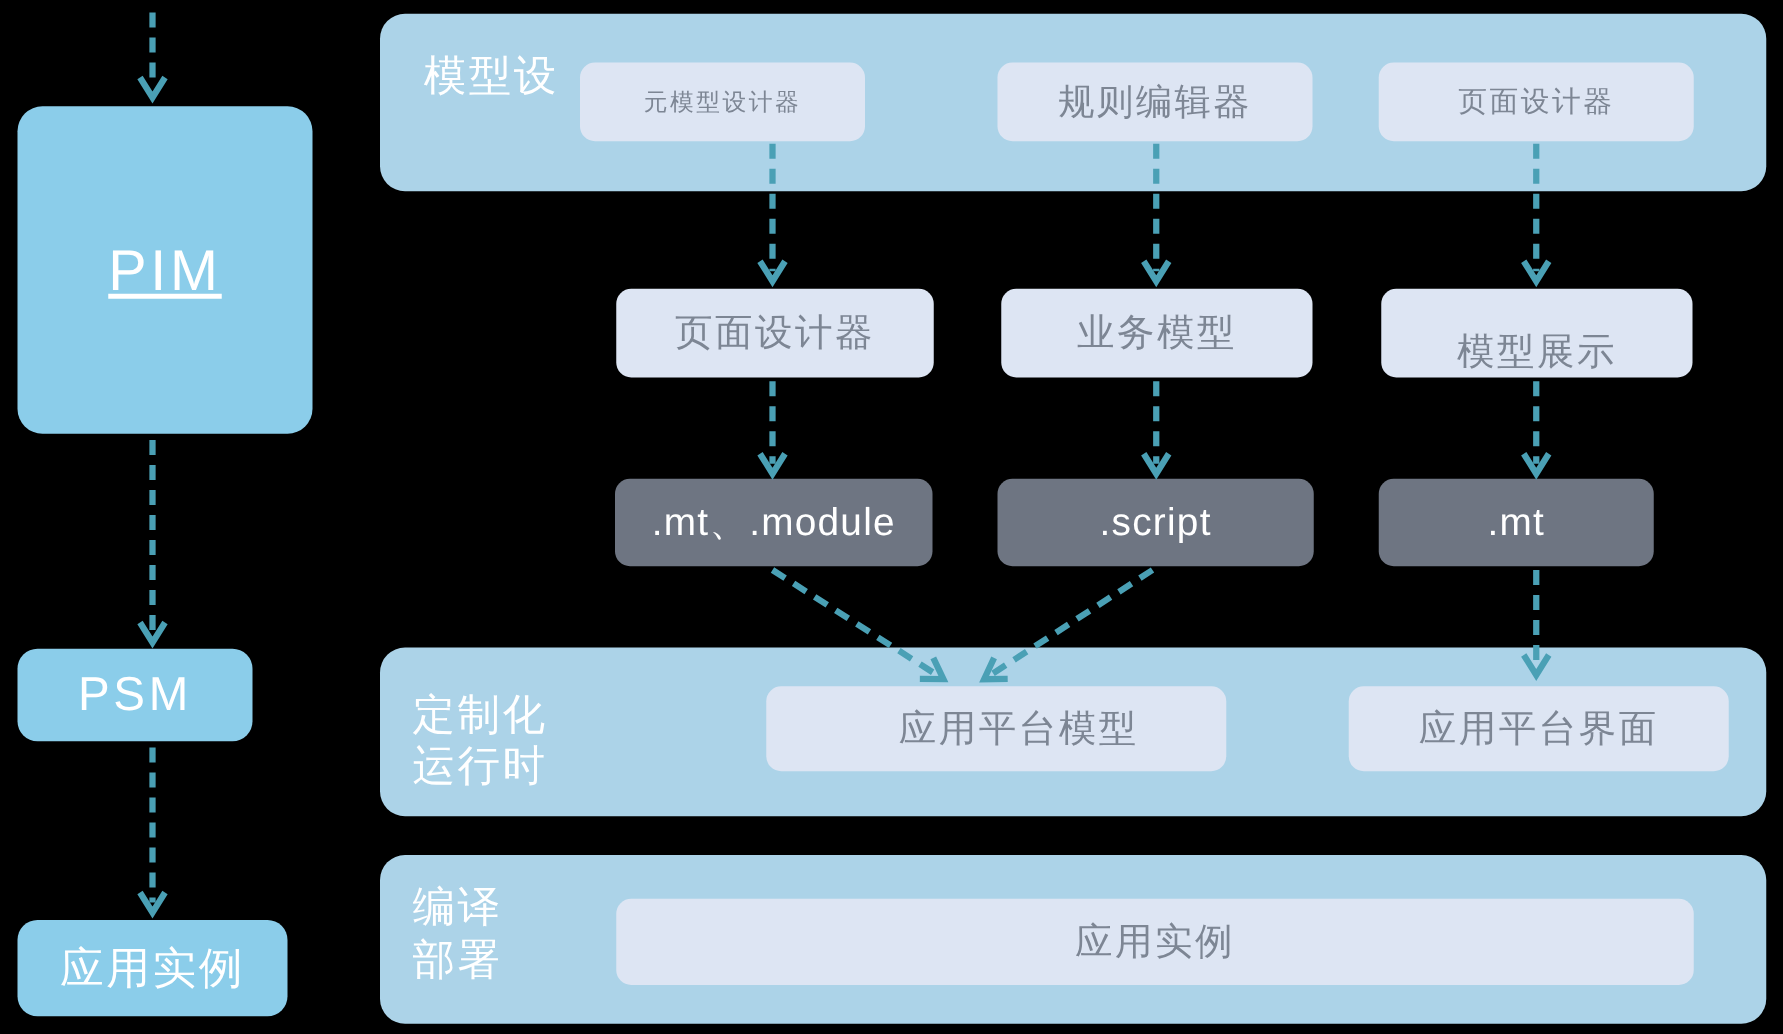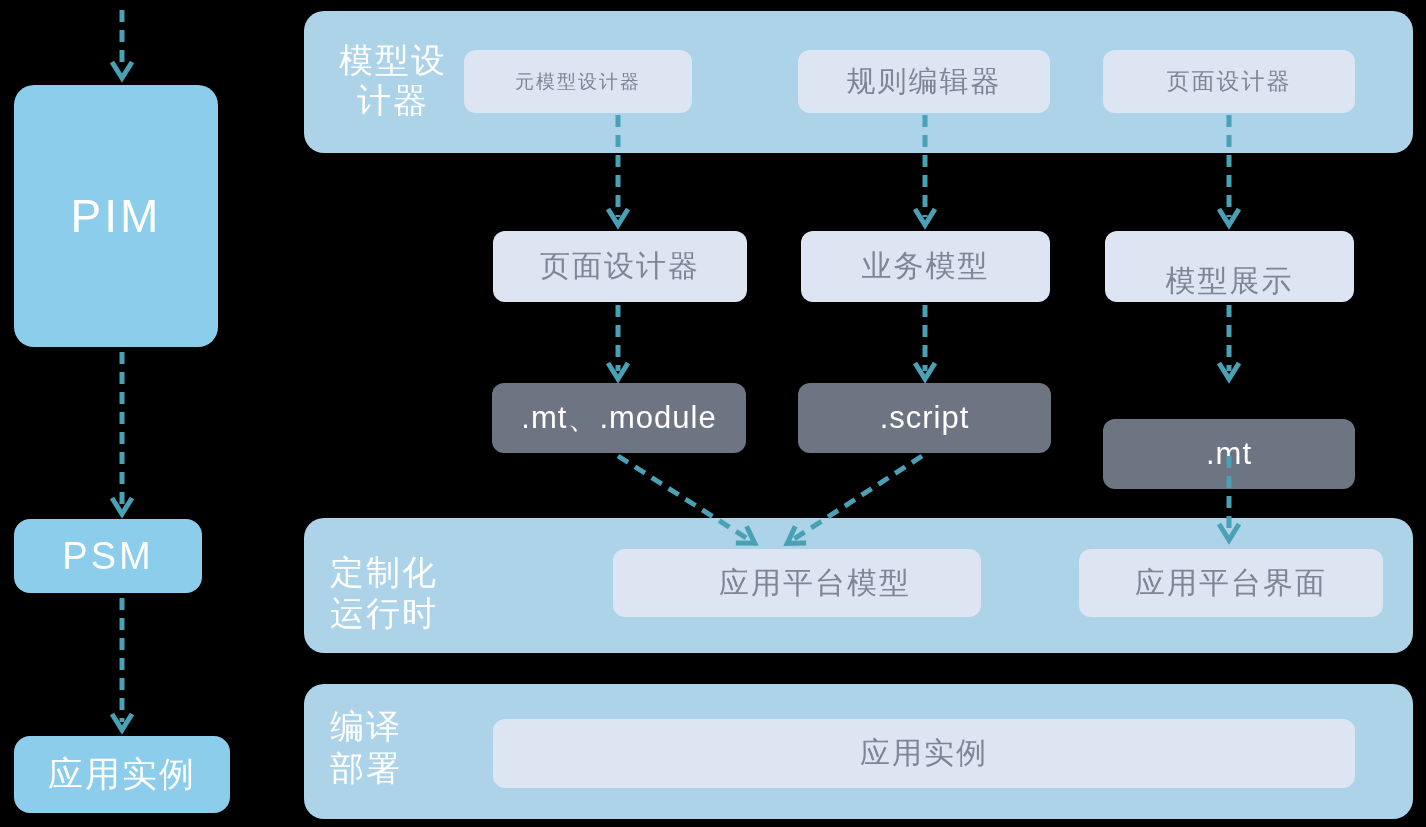--- a/index.html
+++ b/index.html
@@ -51,34 +51,33 @@
     font-size:31px;
     letter-spacing:1px;
   }
   #arrow-layer{position:absolute;left:0;top:0;pointer-events:none;}
   #arrow-layer path{stroke:var(--arrow-teal);stroke-width:5;fill:none;}
   #arrow-layer path.dash{stroke-dasharray:12 8;}
 </style>
 </head>
 <body>
 
-<div class="abs big-node" style="left:14px;top:85px;width:204px;height:262px;font-size:46px;letter-spacing:3px;">
+<div class="abs big-node" style="left:14px;top:85px;width:236px;height:262px;font-size:46px;letter-spacing:3px;text-decoration:underline;">
   <span>PIM</span>
 </div>
 <div class="abs big-node" style="left:14px;top:519px;width:188px;height:74px;border-radius:16px;font-size:38px;letter-spacing:3px;">
   <span>PSM</span>
 </div>
 <div class="abs big-node" style="left:14px;top:736px;width:216px;height:77px;border-radius:16px;font-size:35px;letter-spacing:2px;">
   <span>应用实例</span>
 </div>
 
 <div class="abs container" style="left:304px;top:11px;width:1109px;height:142px;"></div>
-<div class="container-label" style="left:318px;top:41px;width:150px;text-align:center;line-height:40px;font-family:Liberation Serif, serif;">
+<div class="container-label" style="left:318px;top:41px;width:150px;text-align:center;line-height:40px;">
   <div>模型设</div>
-  <div>计器</div>
 </div>
 <div class="chip" style="left:464px;top:50px;width:228px;height:63px;font-size:19px;">
   <span>元模型设计器</span>
 </div>
 <div class="chip" style="left:798px;top:50px;width:252px;height:63px;font-size:29px;">
   <span>规则编辑器</span>
 </div>
 <div class="chip" style="left:1103px;top:50px;width:252px;height:63px;font-size:23px;">
   <span>页面设计器</span>
 </div>
@@ -92,21 +91,21 @@
 <div class="chip" style="left:1105px;top:231px;width:249px;height:71px;align-items:flex-end;">
   <span>模型展示</span>
 </div>
 
 <div class="chip-dark" style="left:492px;top:383px;width:254px;height:70px;">
   <span>.mt、.module</span>
 </div>
 <div class="chip-dark" style="left:798px;top:383px;width:253px;height:70px;">
   <span>.script</span>
 </div>
-<div class="chip-dark" style="left:1103px;top:383px;width:252px;height:70px;margin-top:36px;">
+<div class="chip-dark" style="left:1103px;top:383px;width:220px;height:70px;">
   <span>.mt</span>
 </div>
 
 <div class="abs container" style="left:304px;top:518px;width:1109px;height:135px;"></div>
 <div class="container-label" style="left:330px;top:552px;">
   <div>定制化</div>
   <div>运行时</div>
 </div>
 <div class="chip" style="left:613px;top:549px;width:368px;height:68px;padding-left:36px;">
   <span>应用平台模型</span>

